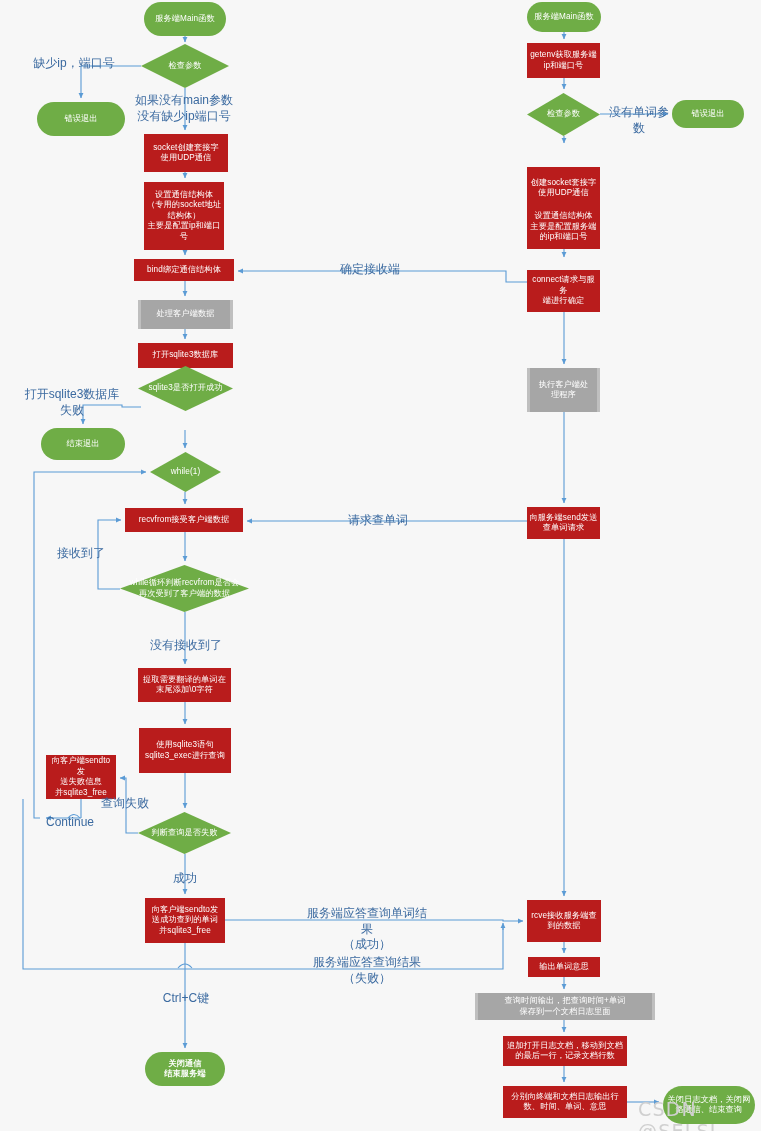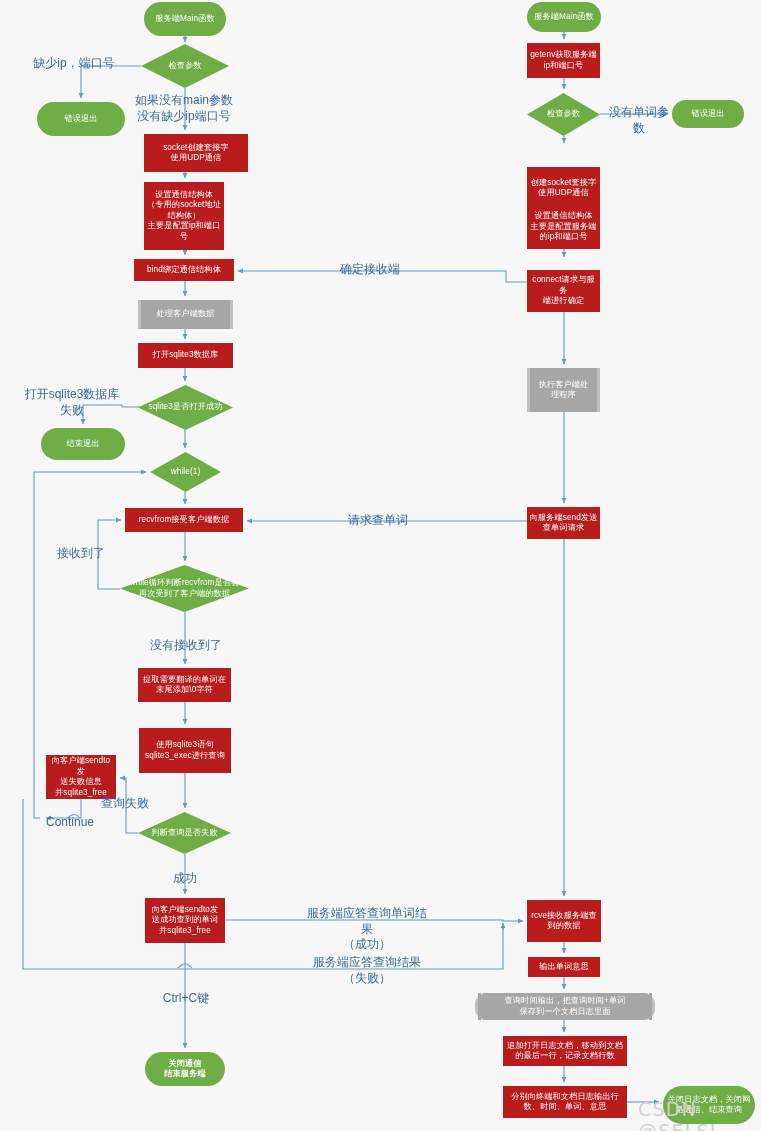--- a/index.html
+++ b/index.html
@@ -166,29 +166,29 @@
 
       <path d="M23,799 L23,969 L503,969 L503,925"></path>
       <path d="M503,930 L503,923" marker-end="url(#ah)"></path>
     </g>
   </svg>
 
   <div id="nodes-host">
       <div class="node term" style="left: 144px; top: 2px; width: 82px; height: 34px;"><span>服务端Main函数</span></div>
       <div class="node dec" style="left: 141px; top: 44px; width: 88px; height: 44px;"><span class="dshape"></span><span class="dtext">检查参数</span></div>
       <div class="node term" style="left: 37px; top: 102px; width: 88px; height: 34px;"><span>错误退出</span></div>
-      <div class="node proc" style="left: 144px; top: 134px; width: 104px; height: 38px;"><span>socket创建套接字
+      <div class="node proc" style="left: 144px; top: 134px; width: 84px; height: 38px;"><span>socket创建套接字
 使用UDP通信</span></div>
       <div class="node proc" style="left: 144px; top: 182px; width: 80px; height: 68px;"><span>设置通信结构体
 （专用的socket地址结构体）
 主要是配置ip和端口号</span></div>
       <div class="node proc" style="left: 134px; top: 259px; width: 100px; height: 22px;"><span>bind绑定通信结构体</span></div>
       <div class="node pre" style="left: 138px; top: 300px; width: 95px; height: 29px;"><span>处理客户端数据</span></div>
       <div class="node proc" style="left: 138px; top: 343px; width: 95px; height: 25px;"><span>打开sqlite3数据库</span></div>
-      <div class="node dec" style="left: 138px; top: 385px; width: 95px; height: 45px; text-align: center;"><span class="dshape"></span><span class="dtext">sqlite3是否打开成功</span></div>
+      <div class="node dec" style="left: 138px; top: 366px; width: 95px; height: 45px; text-align: center;"><span class="dshape"></span><span class="dtext">sqlite3是否打开成功</span></div>
       <div class="node term" style="left: 41px; top: 428px; width: 84px; height: 32px;"><span>结束退出</span></div>
       <div class="node dec" style="left: 150px; top: 452px; width: 71px; height: 40px;"><span class="dshape"></span><span class="dtext">while(1)</span></div>
       <div class="node proc" style="left: 125px; top: 508px; width: 118px; height: 24px;"><span>recvfrom接受客户端数据</span></div>
       <div class="node dec" style="left: 120px; top: 565px; width: 129px; height: 47px;"><span class="dshape"></span><span class="dtext">while循环判断recvfrom是否会
 再次受到了客户端的数据</span></div>
       <div class="node proc" style="left: 138px; top: 668px; width: 93px; height: 34px;"><span>提取需要翻译的单词在
 末尾添加\0字符</span></div>
       <div class="node proc" style="left: 139px; top: 728px; width: 92px; height: 45px;"><span>使用sqlite3语句
 sqlite3_exec进行查询</span></div>
       <div class="node proc" style="left: 46px; top: 755px; width: 70px; height: 44px;"><span>向客户端sendto发
@@ -212,21 +212,21 @@
 的ip和端口号</span></div>
       <div class="node proc" style="left: 527px; top: 261px; width: 73px; height: 42px; margin-top: 9px;"><span>connect请求与服务
 端进行确定</span></div>
       <div class="node pre" style="left: 527px; top: 368px; width: 73px; height: 44px;"><span>执行客户端处
 理程序</span></div>
       <div class="node proc" style="left: 527px; top: 507px; width: 73px; height: 32px;"><span>向服务端send发送
 查单词请求</span></div>
       <div class="node proc" style="left: 527px; top: 900px; width: 74px; height: 42px;"><span>rcve接收服务端查
 到的数据</span></div>
       <div class="node proc" style="left: 528px; top: 957px; width: 72px; height: 20px;"><span>输出单词意思</span></div>
-      <div class="node pre" style="left: 475px; top: 993px; width: 180px; height: 27px; border-radius: 11px;"><span>查询时间输出，把查询时间+单词
+      <div class="node pre" style="left: 475px; top: 993px; width: 180px; height: 27px;"><span>查询时间输出，把查询时间+单词
 保存到一个文档日志里面</span></div>
       <div class="node proc" style="left: 503px; top: 1036px; width: 124px; height: 30px;"><span>追加打开日志文档，移动到文档
 的最后一行，记录文档行数</span></div>
       <div class="node proc" style="left: 503px; top: 1086px; width: 124px; height: 32px;"><span>分别向终端和文档日志输出行
 数、时间、单词、意思</span></div>
       <div class="node term" style="left: 663px; top: 1086px; width: 92px; height: 38px;"><span>关闭日志文档，关闭网
 络通信、结束查询</span></div>
       <div class="elabel" style="left: 26px; top: 56px; width: 96px;">缺少ip，端口号</div>
       <div class="elabel" style="left: 132px; top: 93px; width: 104px;">如果没有main参数
 没有缺少ip端口号</div>

